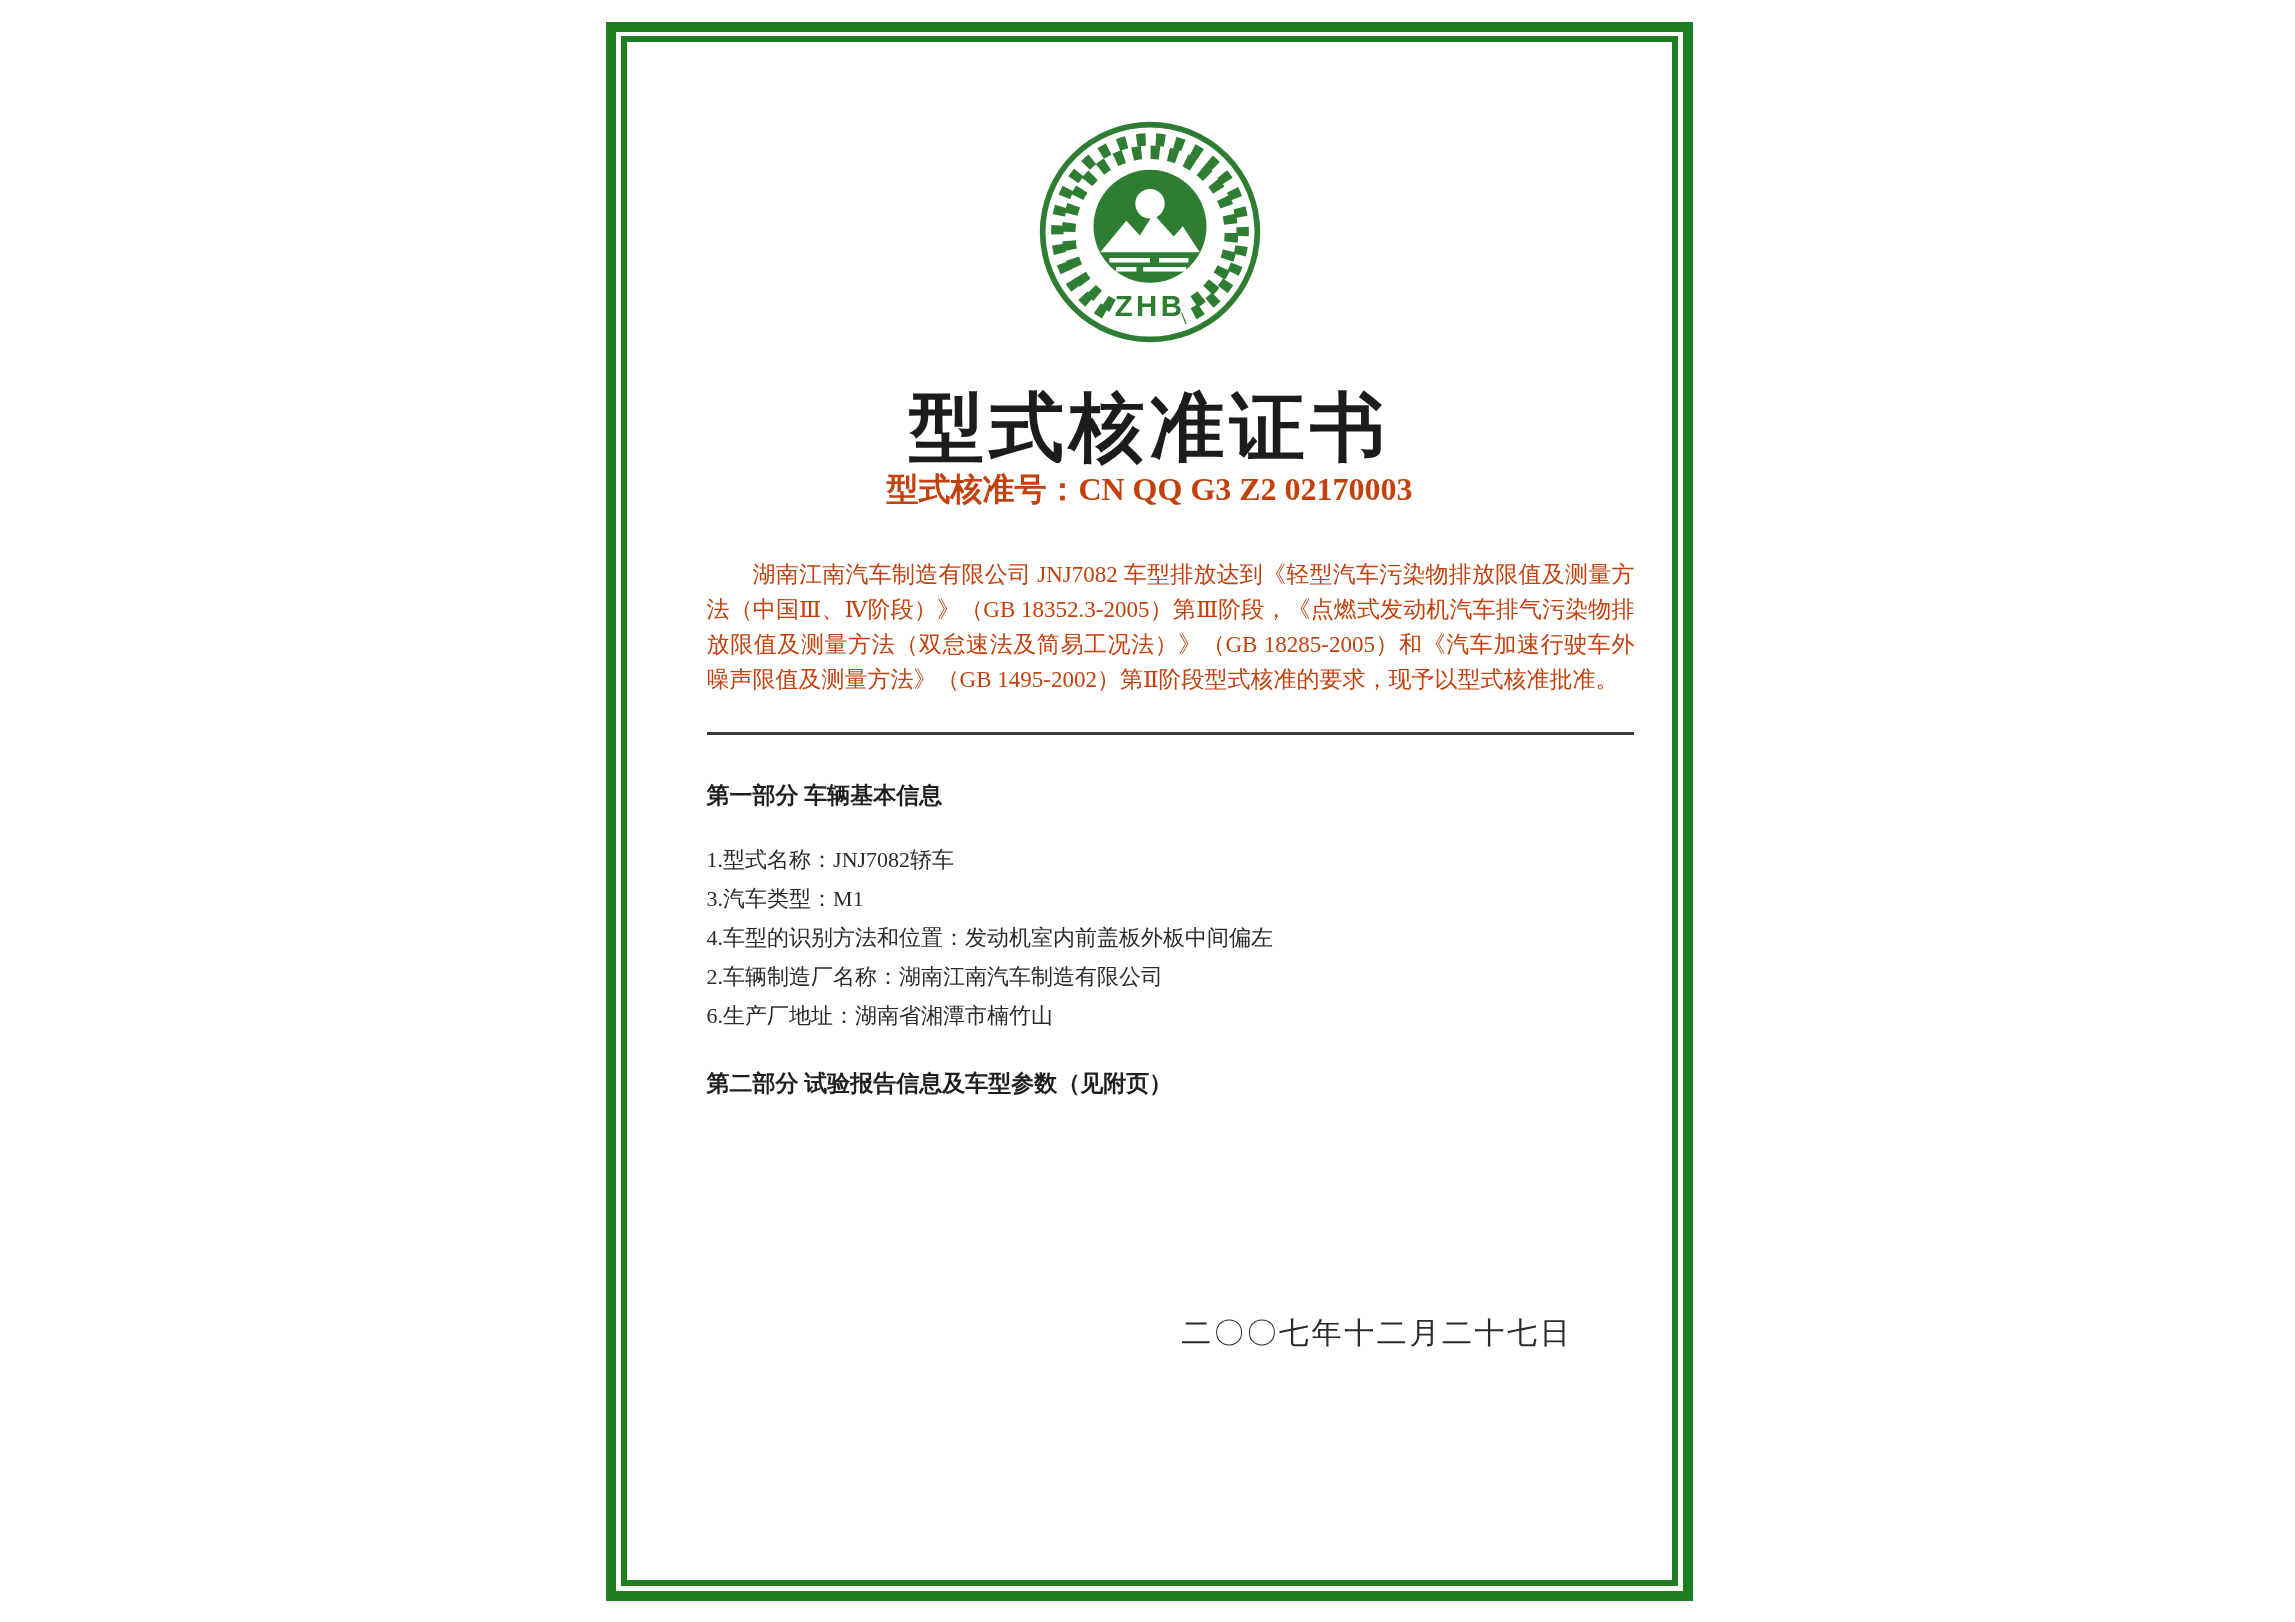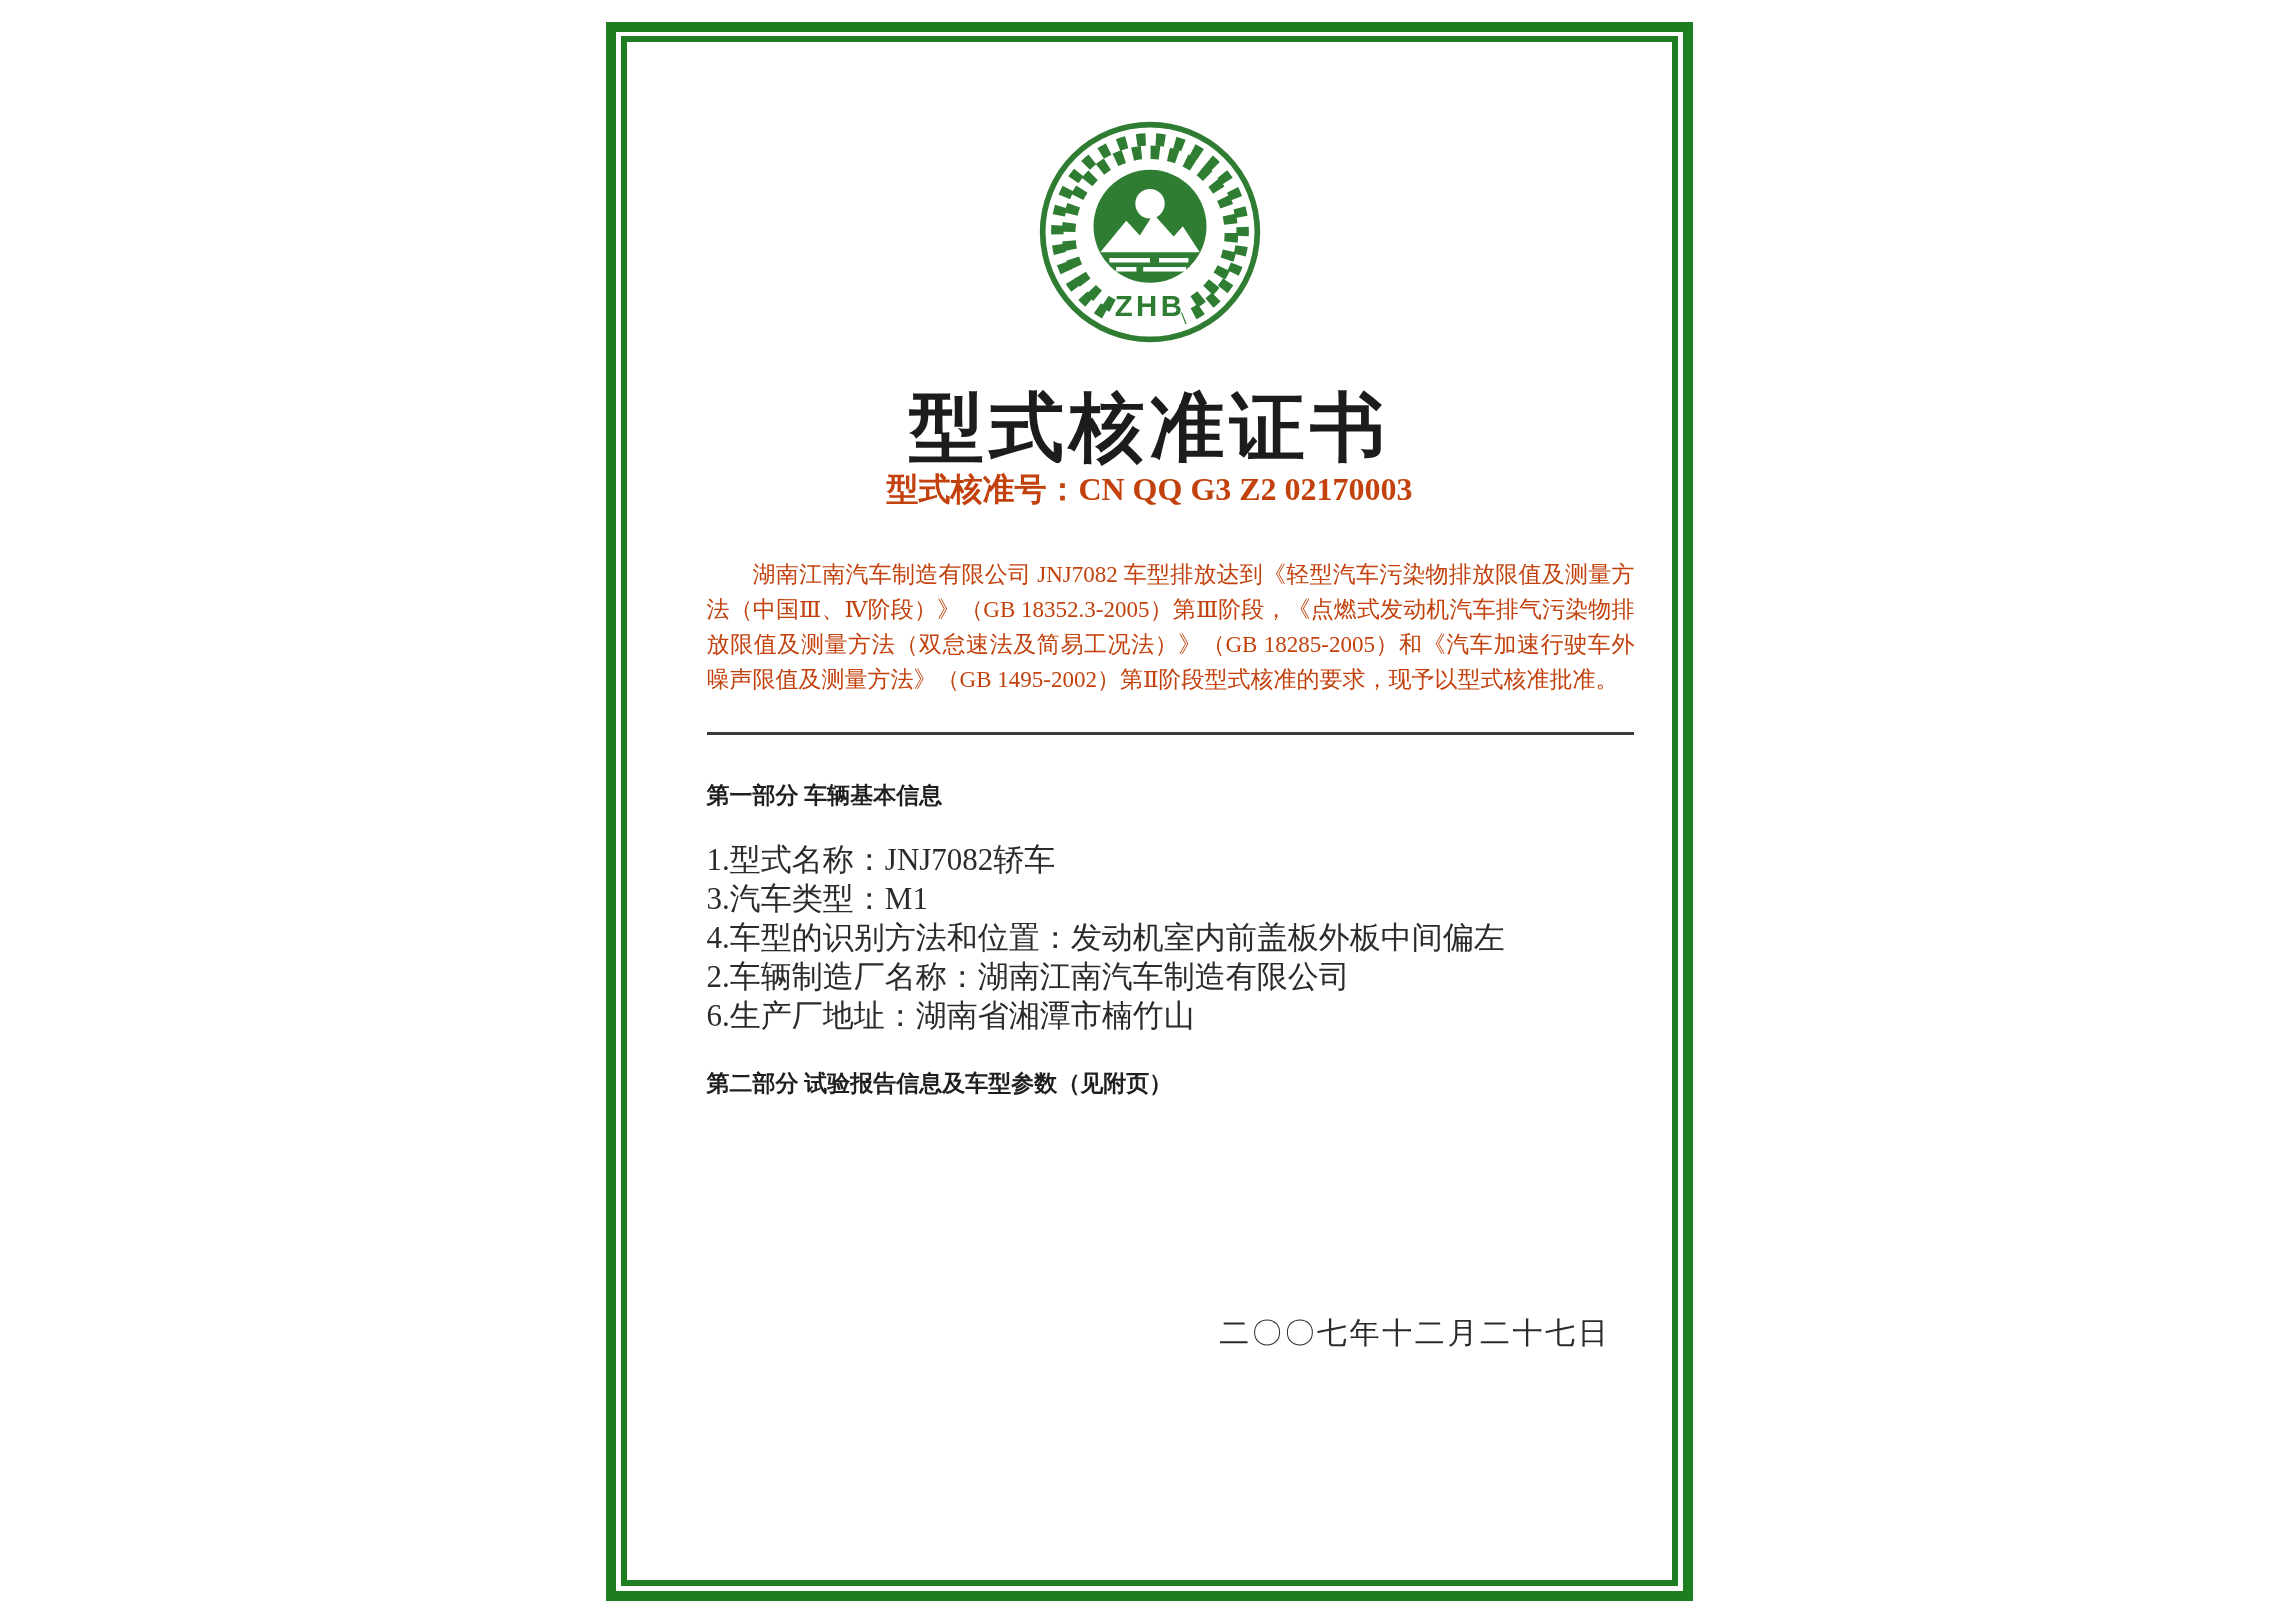--- a/index.html
+++ b/index.html
@@ -65,31 +65,31 @@
   }
   .sec-heading {
     margin: 46px 38px 0 80px;
     font-size: 23px;
     line-height: 30px;
     font-weight: bold;
     color: #1f1f1f;
   }
   .items {
     margin: 29px 38px 8px 80px;
-    font-size: 31px;
+    font-size: 22px;
     color: #2b2b2b;
   }
   .item { line-height: 39px; }
   .sec2 { margin-top: 34px; }
   .date {
     margin-top: 213px;
     font-size: 30px;
     line-height: 41px;
     text-align: right;
-    padding-right: 62px;
+    padding-right: 100px;
     color: #2b2b2b;
     letter-spacing: 2.6px;
   }
 </style>
 </head>
 <body>
 
 <div class="canvas">
   <div class="cert-outer">
     <div class="cert-inner">

